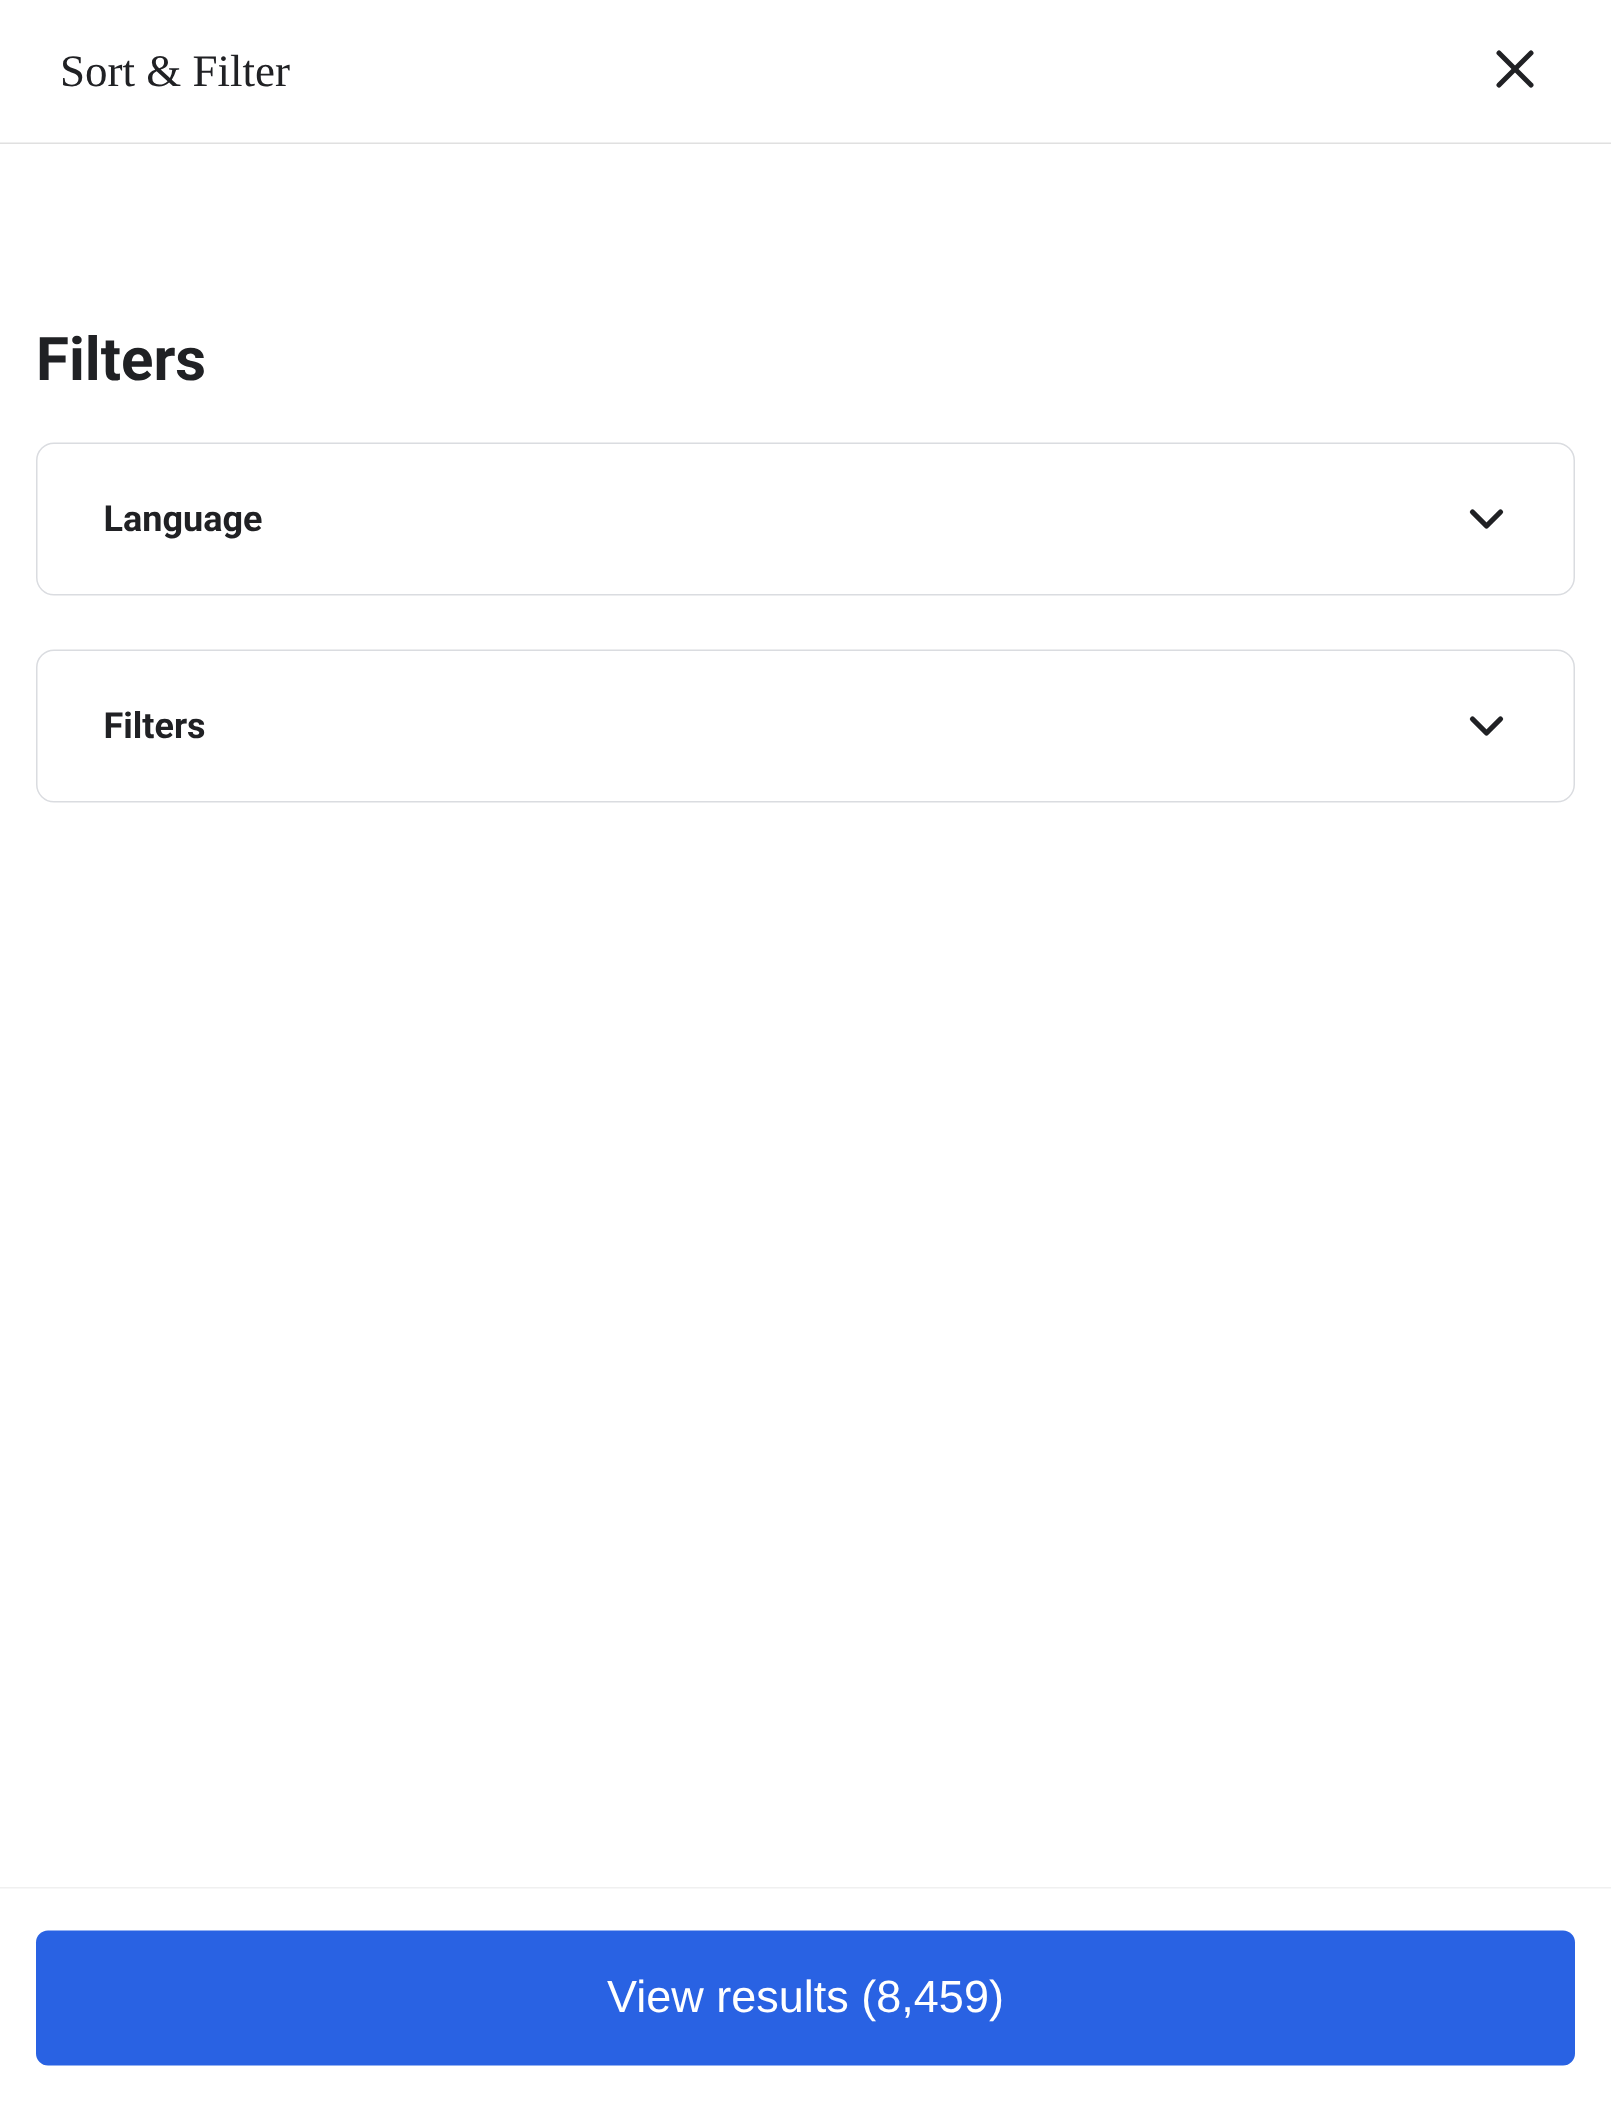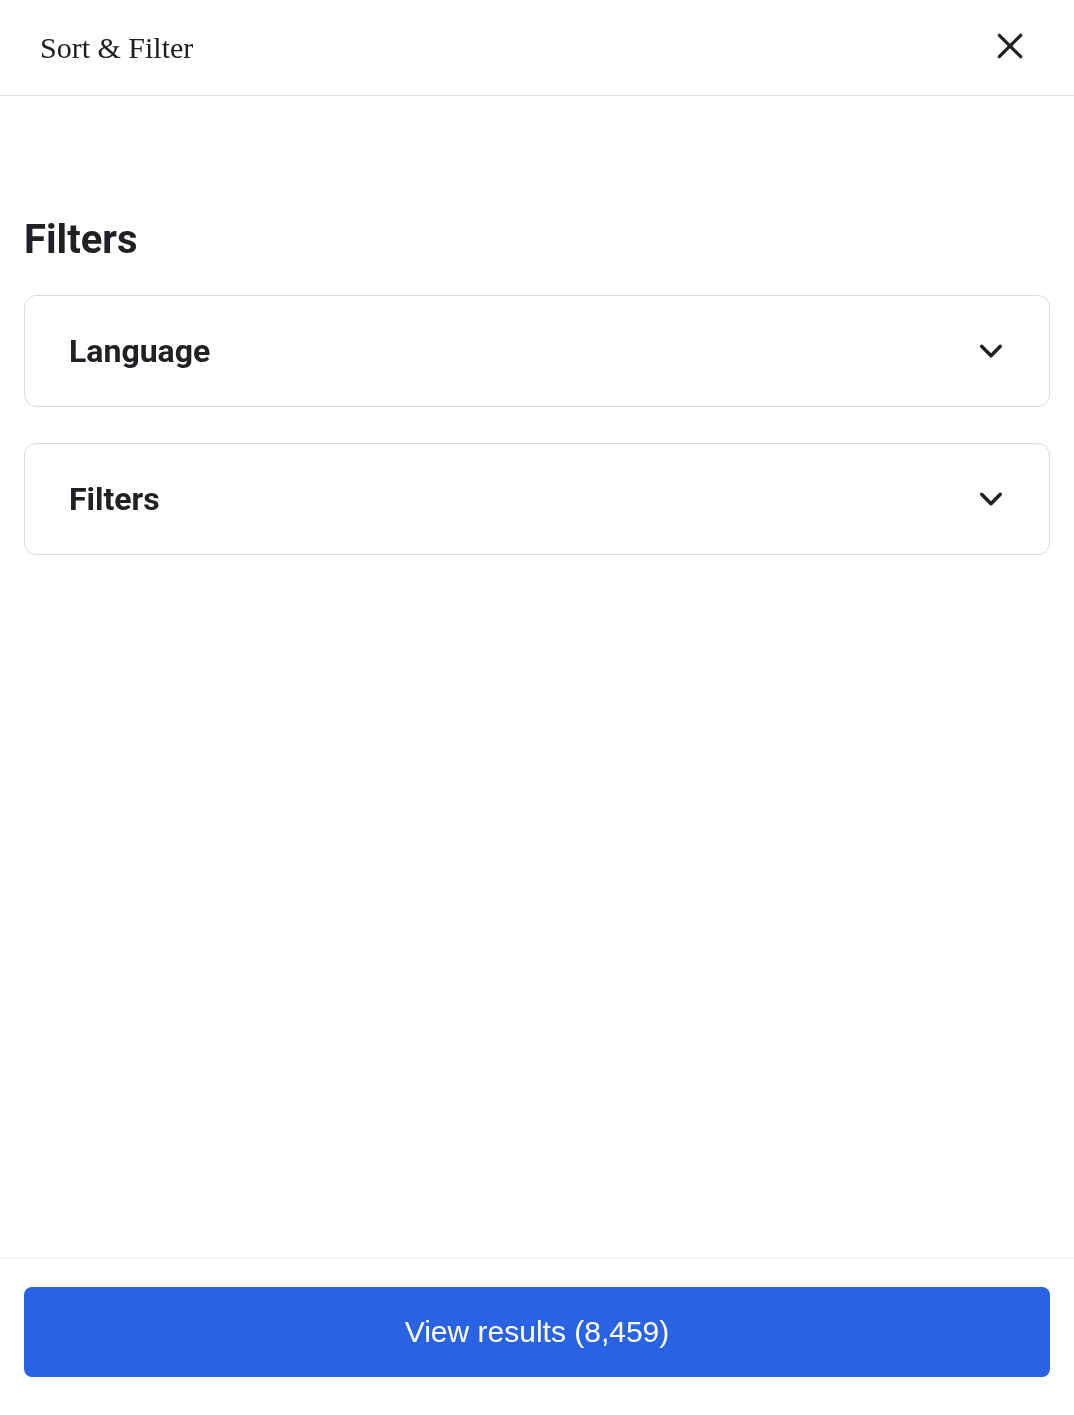--- a/index.html
+++ b/index.html
@@ -67,21 +67,21 @@
       border-radius: 12px;
       padding: 36px 44px;
       margin-bottom: 36px;
       display: flex;
       justify-content: space-between;
       align-items: center;
       cursor: pointer;
     }
     
     .filter-label {
-      font-size: 32px;
+      font-size: 24px;
       font-weight: 700;
       color: #202124;
     }
     
     .chevron-icon {
       width: 28px;
       height: 28px;
       display: flex;
       align-items: center;
       justify-content: center;

